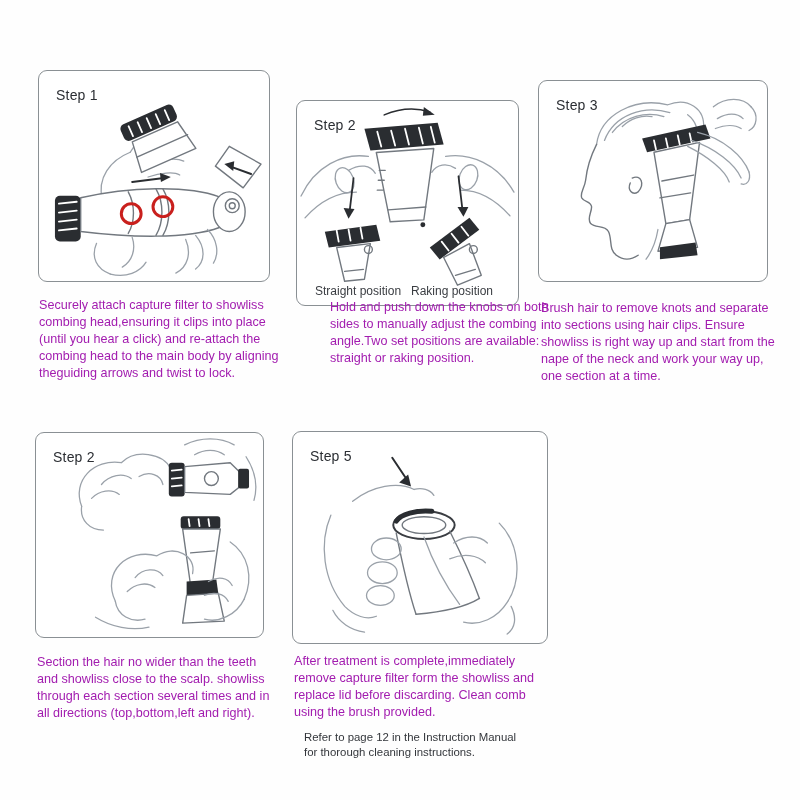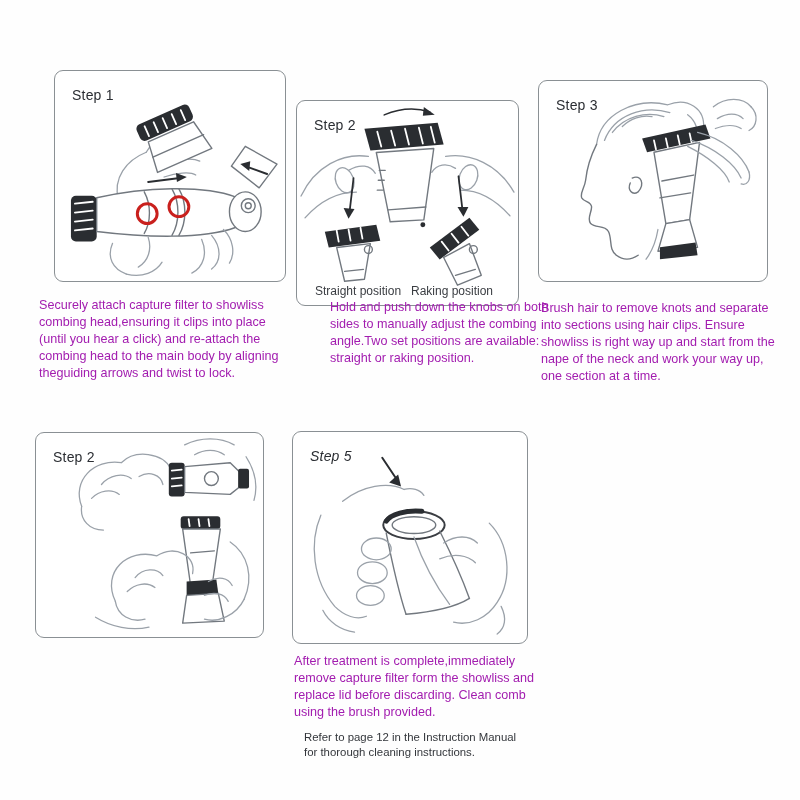--- a/index.html
+++ b/index.html
@@ -45,21 +45,21 @@
   .ink{fill:#2a2d31;stroke:none;}
   .inkline{fill:none;stroke:#2a2d31;stroke-width:2;stroke-linecap:round;}
   .slot{fill:none;stroke:#ffffff;stroke-width:1.8;stroke-linecap:round;}
   .red{fill:none;stroke:#c9201d;stroke-width:3;}
 </style>
 </head>
 <body>
 
 <div class="sheet">
 
-  <div class="panel" style="left:38px;top:70px;width:232px;height:212px;margin-left:16px;">
+  <div class="panel" style="left:38px;top:70px;width:232px;height:212px;">
     <svg viewBox="0 0 232 212">
 
       <path class="sk" d="M64,130 C58,108 72,90 92,82"></path>
       <path class="sk" d="M92,82 C100,68 118,60 132,62"></path>
       <path class="sk" d="M118,84 C128,76 140,74 148,78"></path>
       <path class="sk" d="M112,95 C124,89 138,87 146,91"></path>
       <path class="sk" d="M110,107 C122,103 136,101 142,105"></path>
       <path class="sk" d="M64,130 C70,140 82,144 94,140"></path>
 
       <g transform="rotate(-24 128 74)">
@@ -246,22 +246,26 @@
       <path class="sk" d="M92,160 C100,152 112,150 120,156"></path>
 
       <path class="sk" d="M196,110 C214,122 220,146 210,168"></path>
       <path class="sk" d="M210,168 C202,184 184,192 170,188"></path>
       <path class="sk" d="M174,150 C184,144 194,146 198,154"></path>
       <path class="sk" d="M170,164 C180,160 190,162 194,170"></path>
       <path class="sk" d="M60,186 C76,196 96,200 114,196"></path>
     </svg>
     <div class="step-label">Step 2</div>
   </div>
-
-  <div class="panel" style="left:292px;top:431px;width:236px;height:213px;font-style:italic;">
+  <p class="caption" style="left:37px;top:654px;width:250px;">Section the hair no wider than the teeth
+and showliss close to the scalp. showliss
+through each section several times and in
+all directions (top,bottom,left and right).</p>
+
+  <div class="panel" style="left:292px;top:431px;width:256px;height:213px;">
     <svg viewBox="0 0 236 213">
 
       <line class="inkline" x1="90" y1="26" x2="104" y2="47"></line>
       <polygon class="ink" points="109,55 97,51 106,43"></polygon>
 
       <ellipse class="bodyshape" style="stroke:#3a3d42;stroke-width:2" cx="122" cy="94" rx="31" ry="14"></ellipse>
       <ellipse class="sk2" cx="122" cy="94" rx="22" ry="8.5"></ellipse>
       <path d="M94,90 A31,14 0 0 1 130,80" style="fill:none;stroke:#2a2d31;stroke-width:5;stroke-linecap:round;"></path>
 
       <path class="sk2" d="M94,102 C100,132 106,160 114,184"></path>

